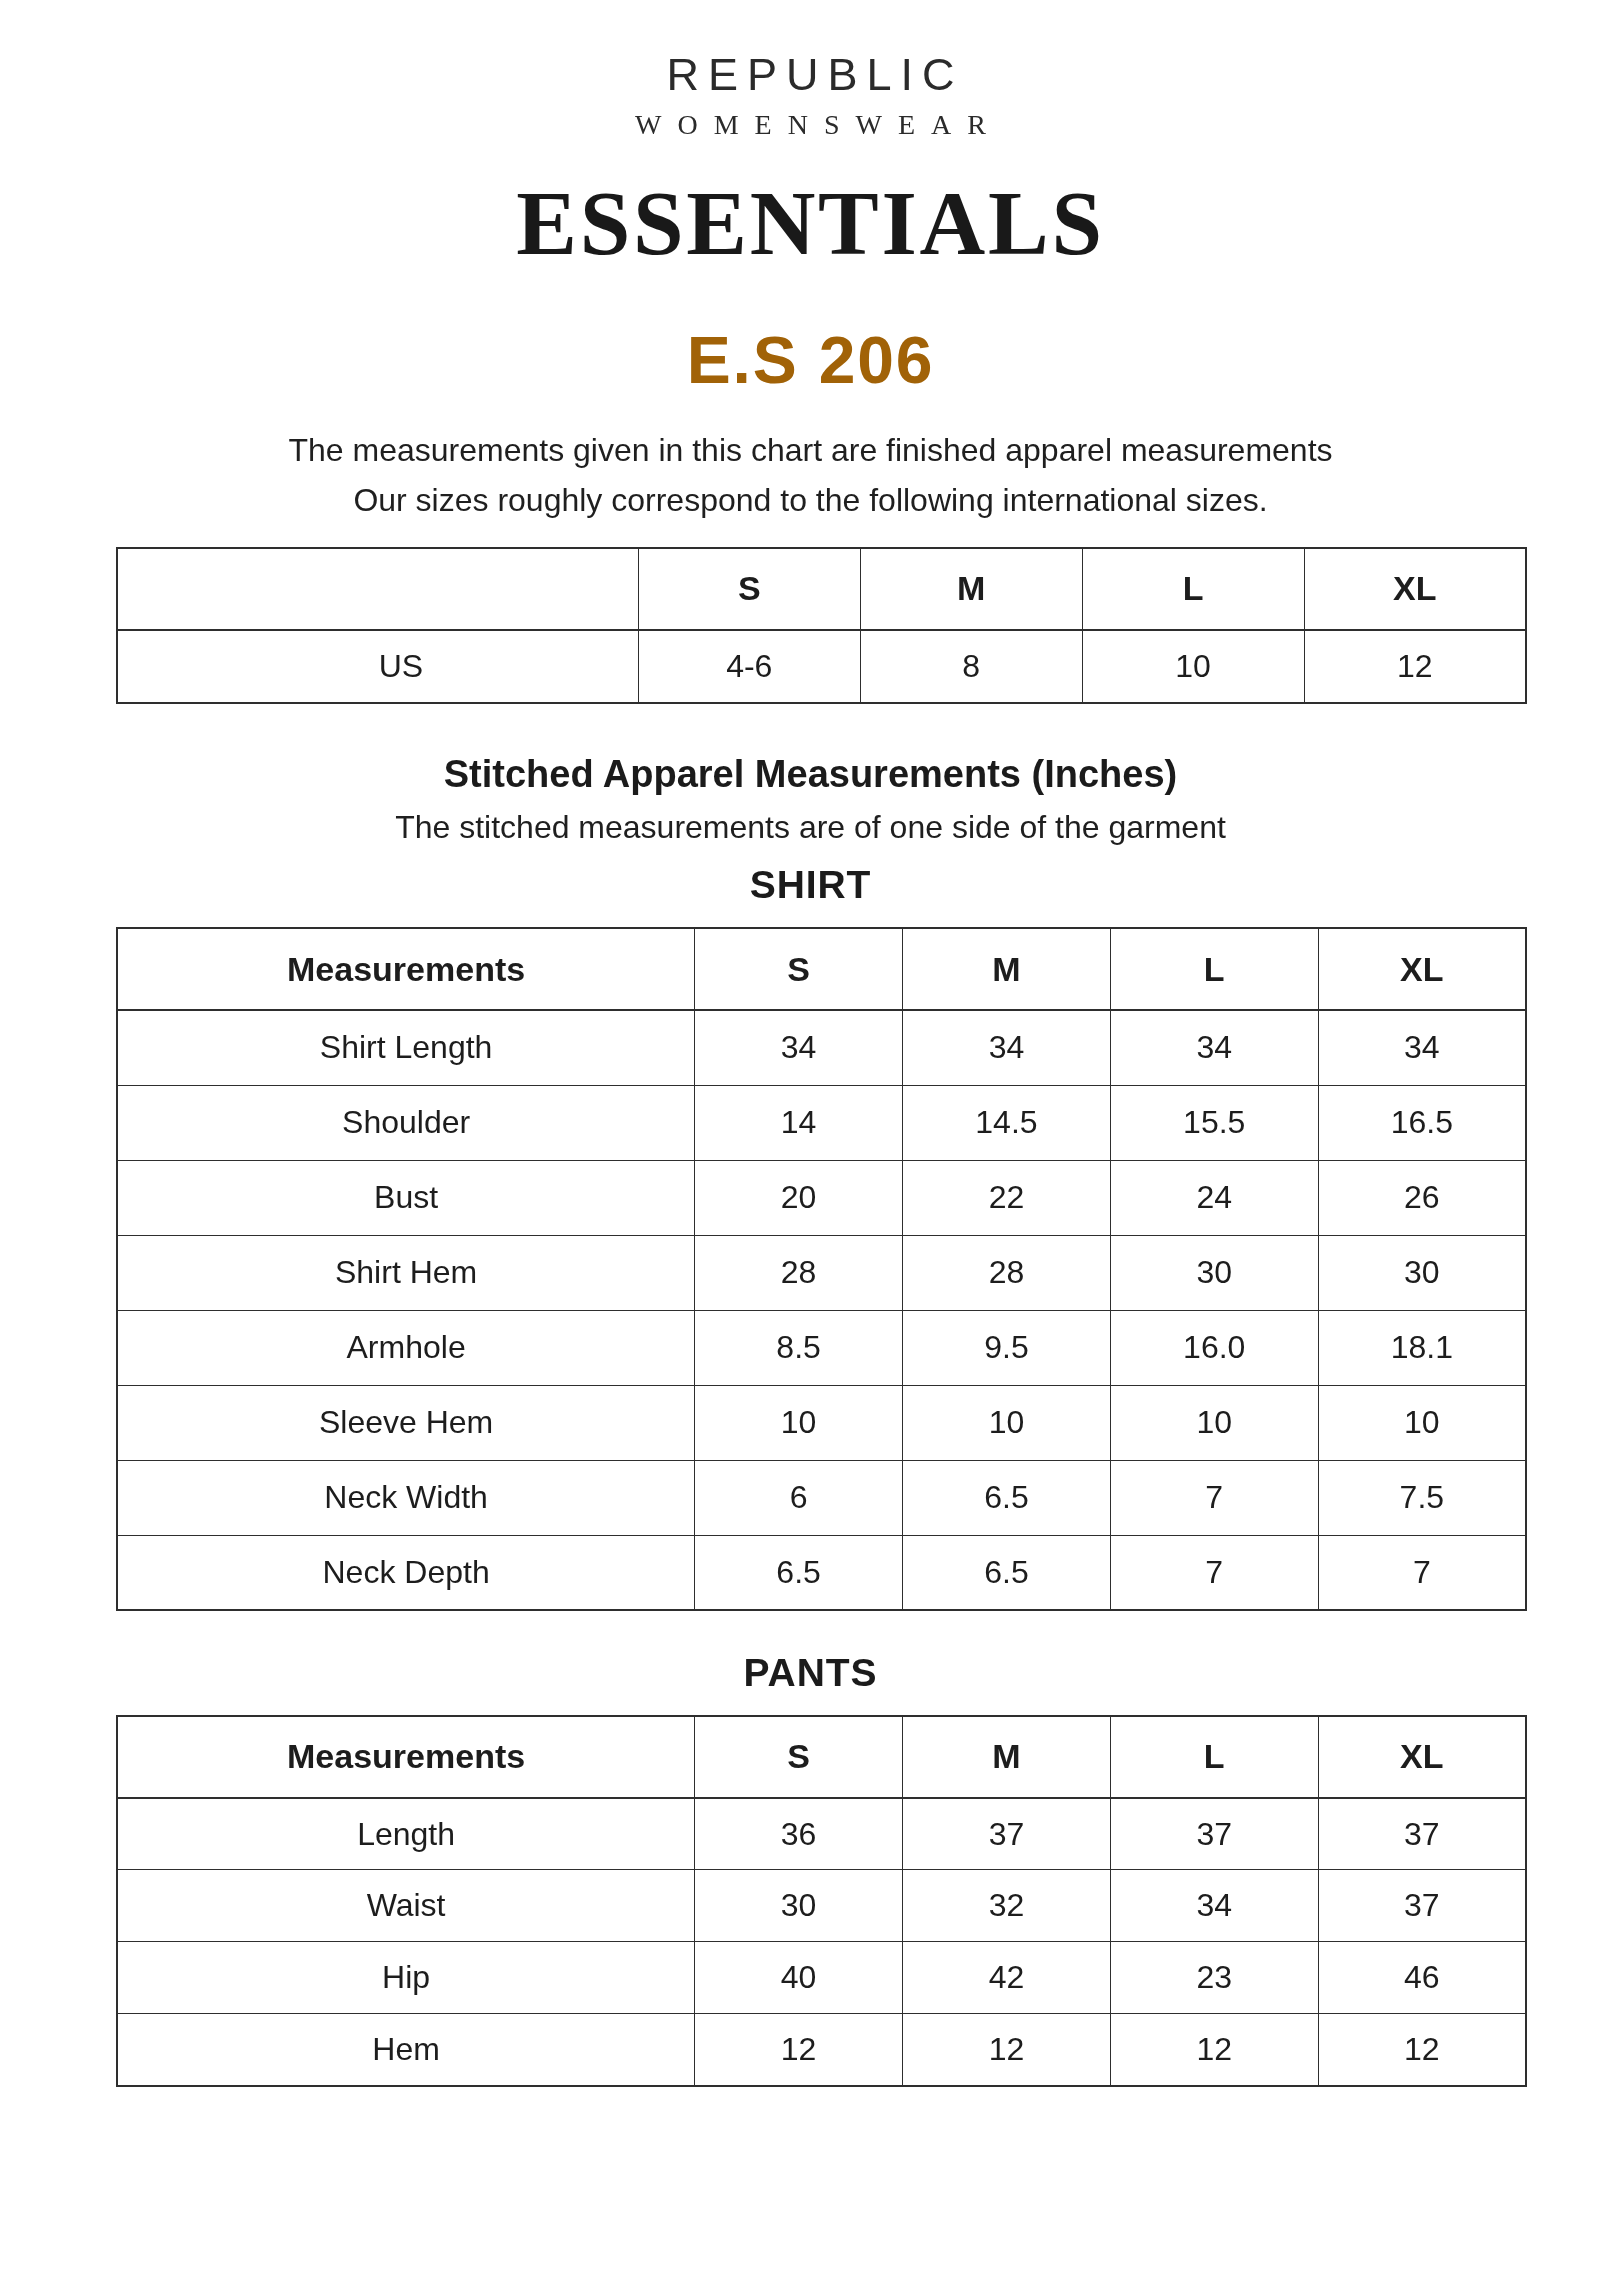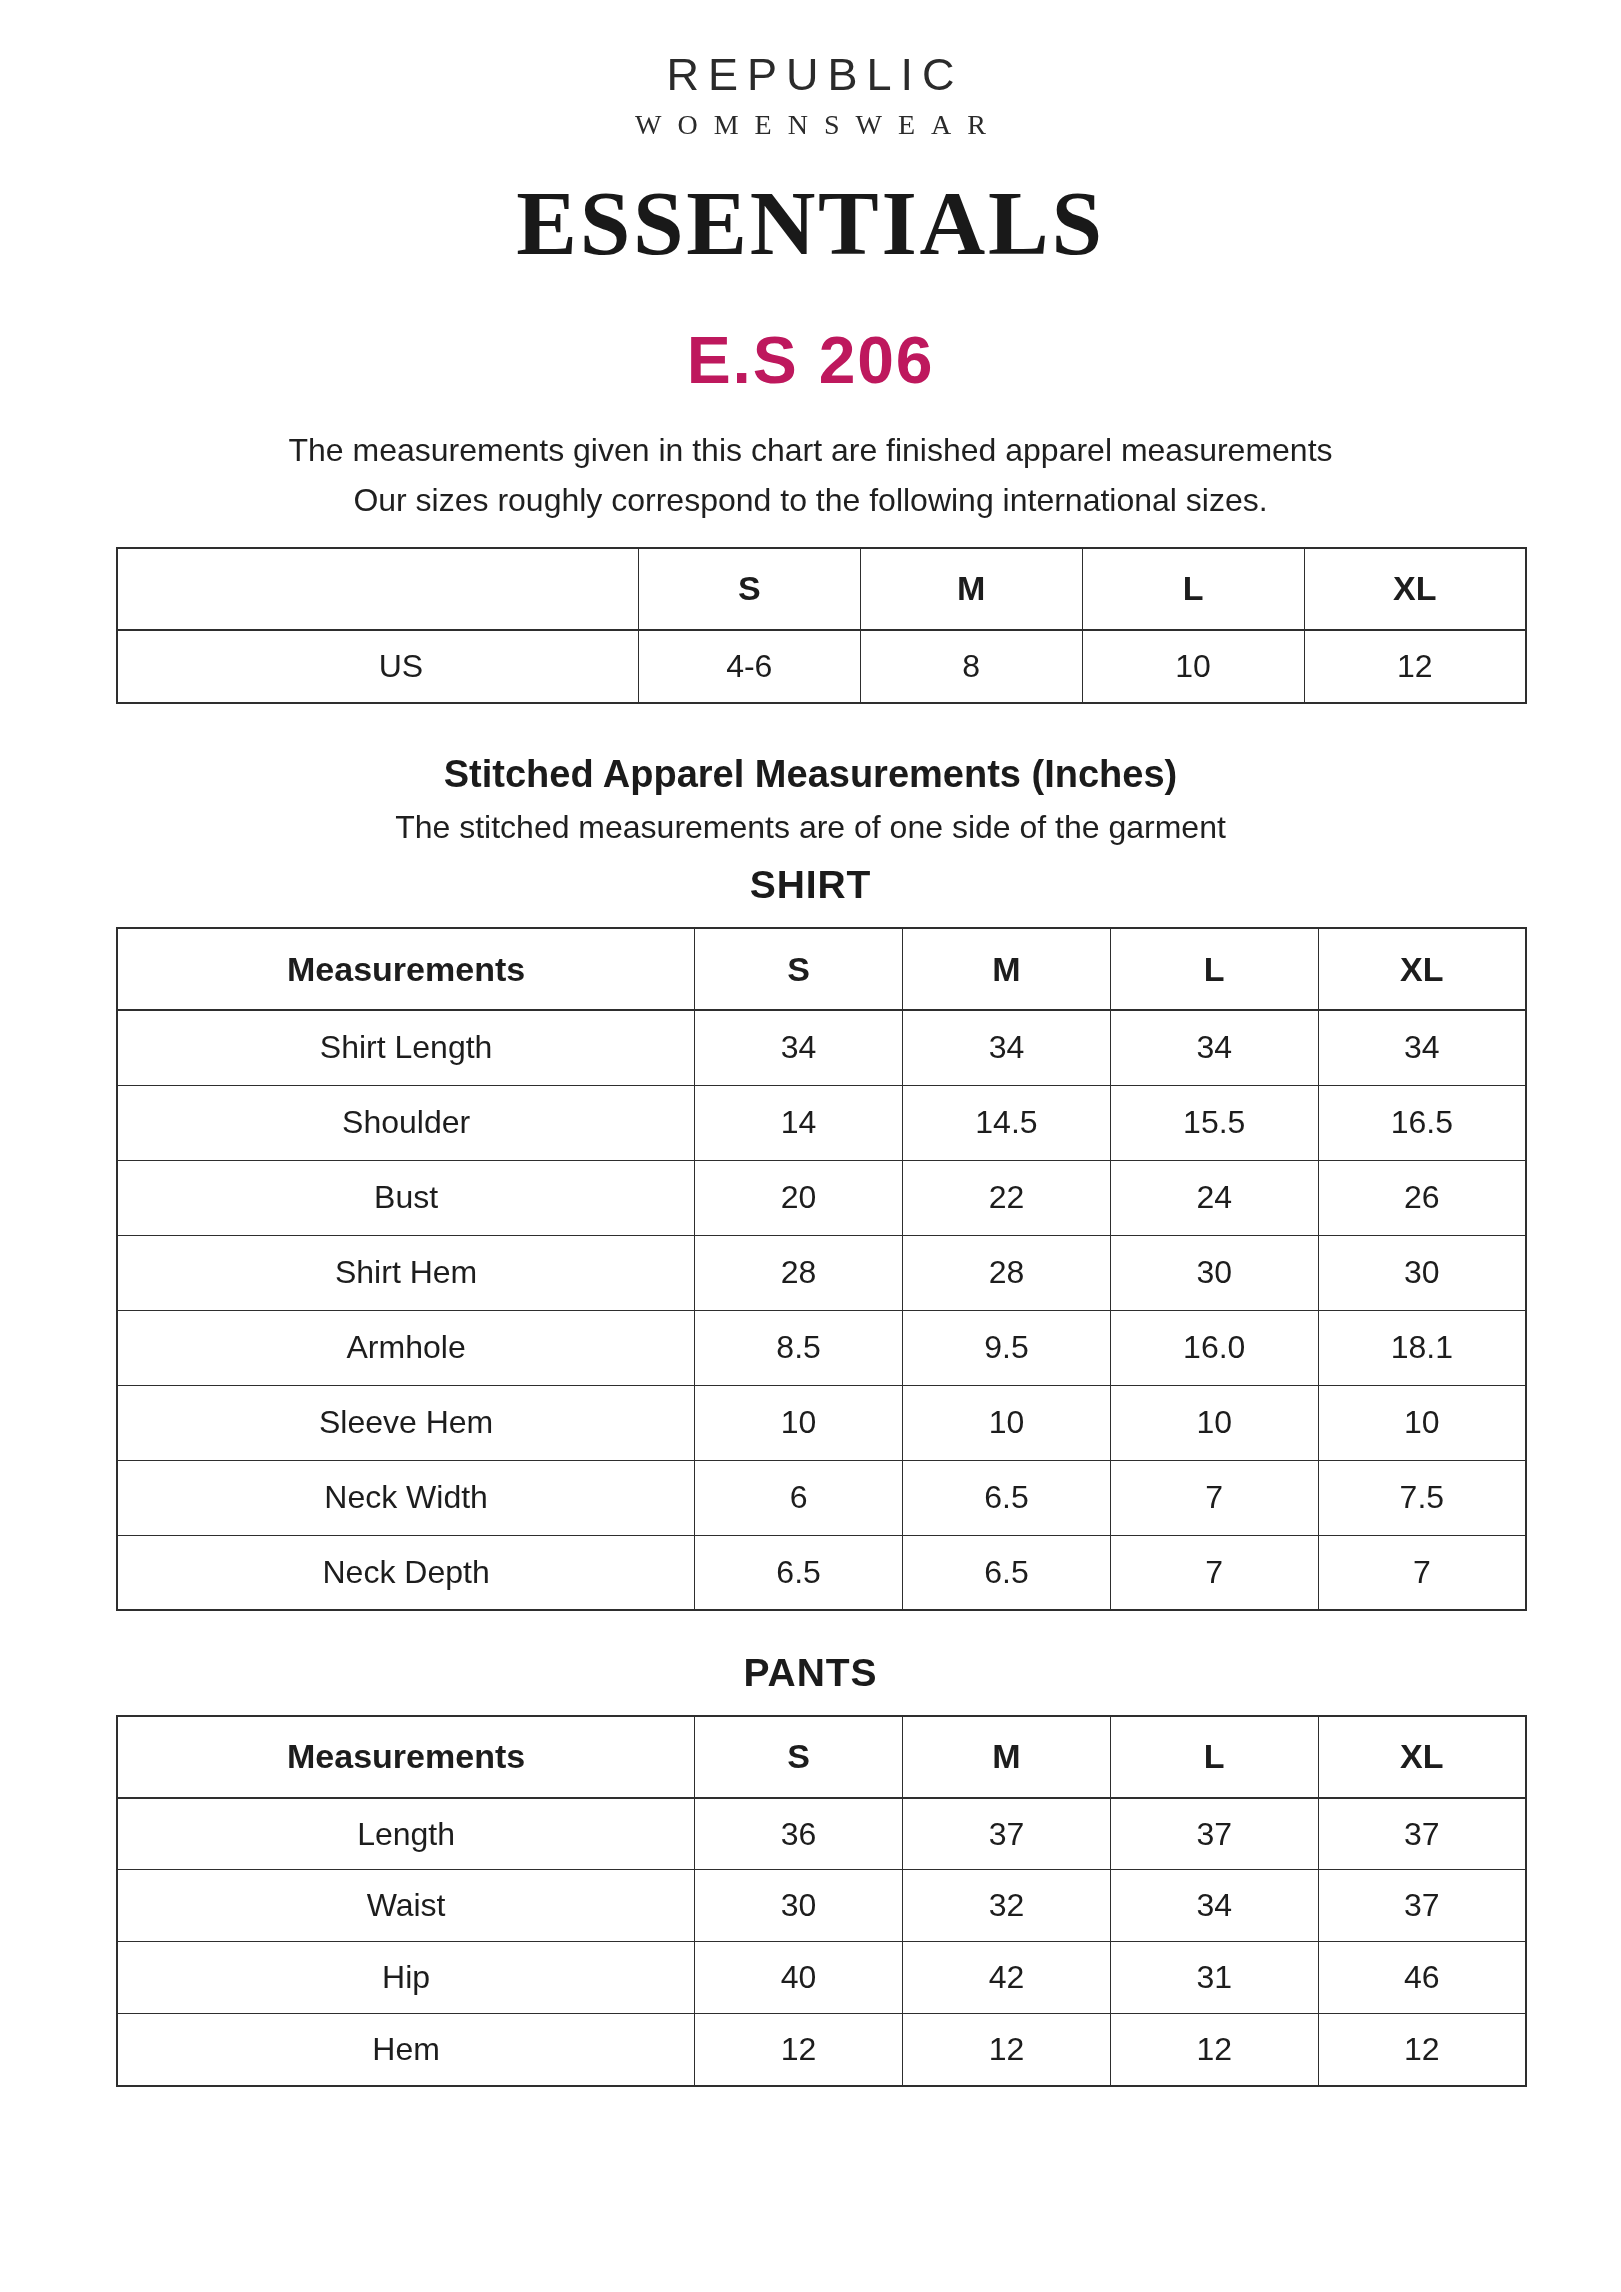--- a/index.html
+++ b/index.html
@@ -41,21 +41,21 @@
     margin: 32px 0 0 0;
     line-height: 1.1;
     color: #191919;
   }
   .product-code {
     font-size: 66px;
     font-weight: 700;
     letter-spacing: 1.8px;
     margin: 50px 0 0 0;
     line-height: 1.1;
-    color: #be185d;
+    color: #a16207;
   }
   .intro {
     margin: 30px 0 0 0;
     font-size: 32px;
     line-height: 1.55;
     color: #1f1f1f;
   }
   table.t {
     border-collapse: collapse;
     table-layout: fixed;
@@ -245,21 +245,21 @@
           <td>Waist</td>
           <td>30</td>
           <td>32</td>
           <td>34</td>
           <td>37</td>
         </tr>
         <tr>
           <td>Hip</td>
           <td>40</td>
           <td>42</td>
-          <td>31</td>
+          <td>23</td>
           <td>46</td>
         </tr>
         <tr>
           <td>Hem</td>
           <td>12</td>
           <td>12</td>
           <td>12</td>
           <td>12</td>
         </tr>
       </tbody>

